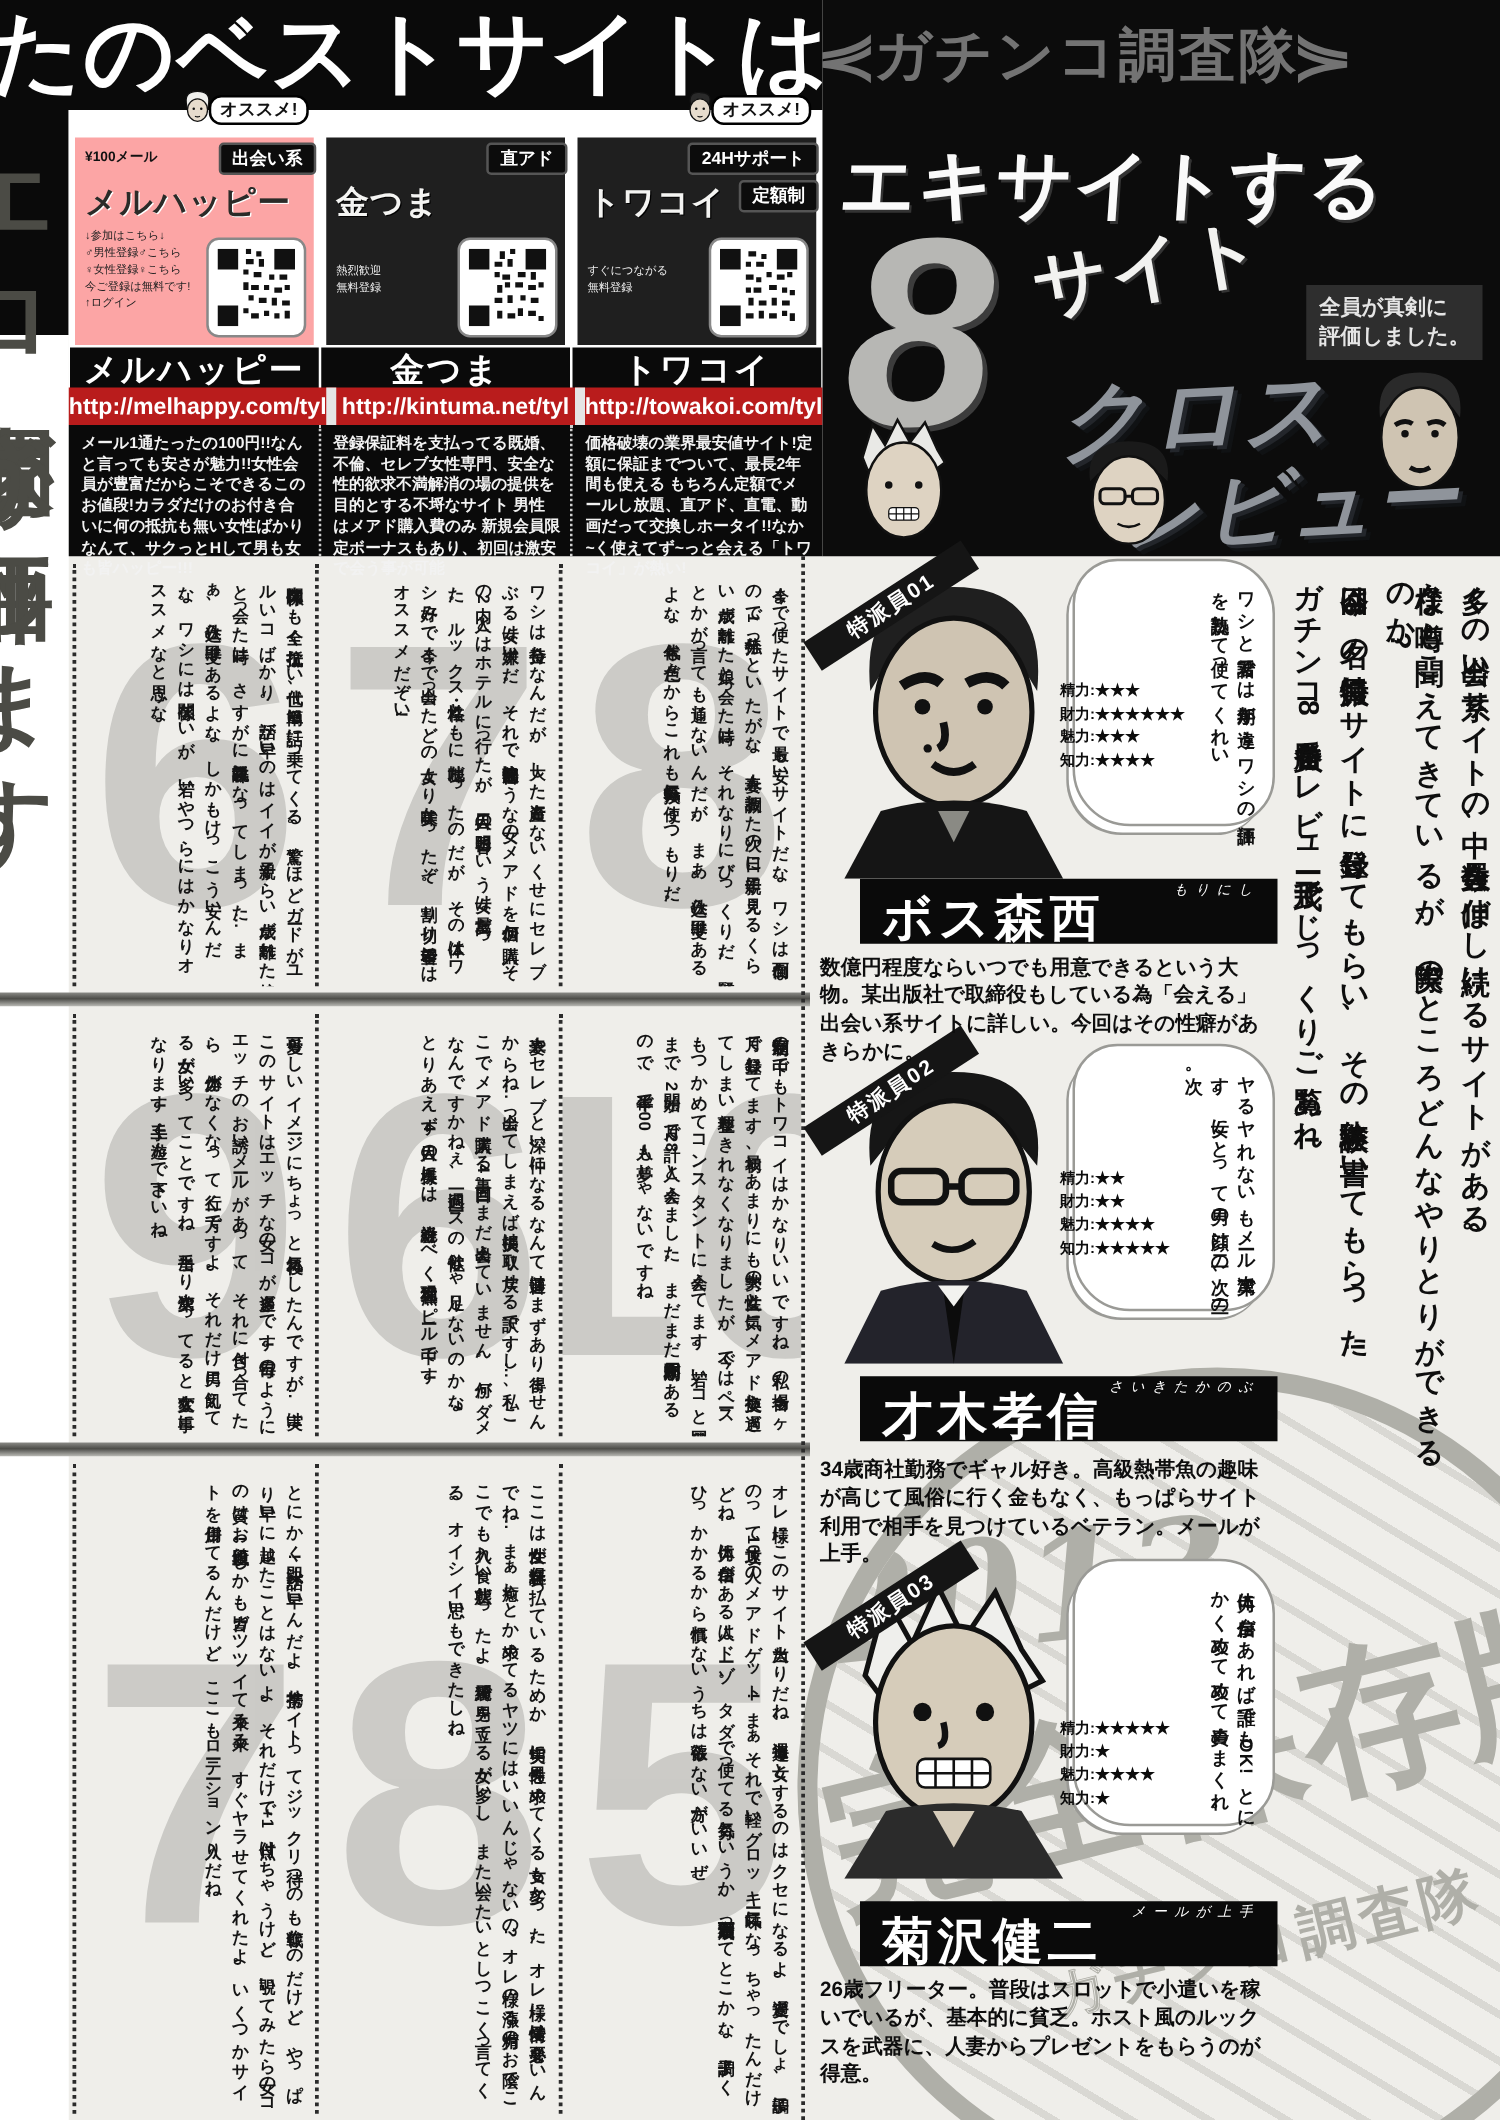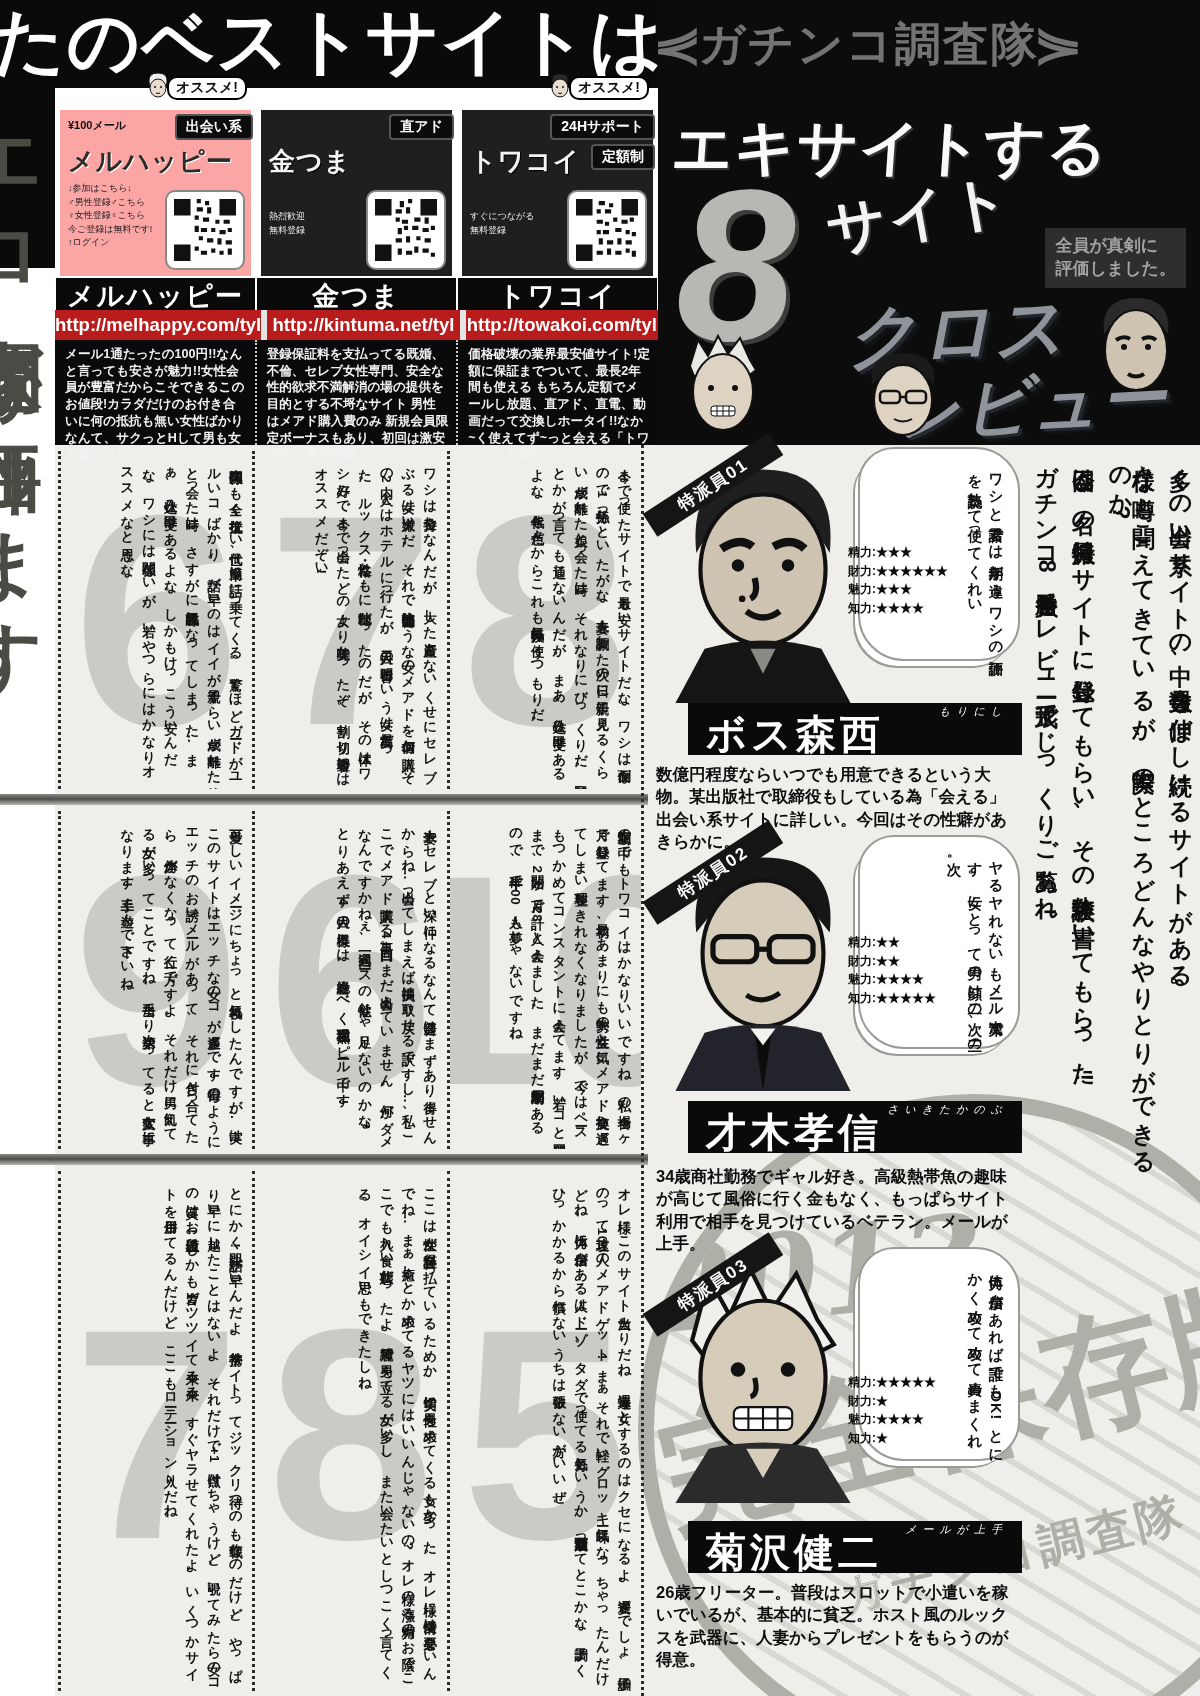--- a/index.html
+++ b/index.html
@@ -38,40 +38,40 @@
   .ad-badge.second{top:56px;}
   .qr{position:absolute;right:6px;bottom:6px;width:76px;height:76px;background:#fff;
     border-radius:10px;border:2px solid #888;display:flex;align-items:center;justify-content:center;z-index:3;}
   .osusume{position:absolute;right:8px;top:-12px;background:#fff;border:2px solid #000;border-radius:10px;
     font-weight:900;font-size:14px;padding:1px 7px;z-index:5;}
   .bubble-face{position:absolute;right:86px;top:-16px;width:22px;height:26px;z-index:5;}
   .ad-name{position:absolute;left:0;right:0;top:190px;height:36px;background:#0a0a0a;color:#fff;
     font-weight:900;font-size:27px;text-align:center;line-height:36px;letter-spacing:2px;}
   .ad-url-row{position:absolute;left:0;top:222px;width:603px;height:30px;background:#b91c1c;display:flex;}
   .ad-url{flex:1 1 0;color:#fff;font-weight:900;font-size:18.5px;text-align:center;line-height:30px;
-    font-family:"Liberation Sans",sans-serif;letter-spacing:0;border-left:6px solid #e5e5e5;}
+    font-family:"Liberation Sans",sans-serif;letter-spacing:0;border-left:8px solid #e5e5e5;}
   .ad-url:first-child{border-left:none;}
   #ads .descs{position:absolute;left:0;top:252px;width:603px;height:105px;background:#0a0a0a;display:flex;}
   .ad-desc{flex:1 1 0;color:#f2f2f2;font-size:12.6px;font-weight:700;line-height:1.33;padding:6px 8px 2px 10px;
     border-left:2px dotted #cfcfcf;}
   .ad-desc:first-child{border-left:none;}
 
   
   #right-panel{left:658px;top:0;width:542px;height:445px;background:#0c0c0c;overflow:hidden;color:#fff;}
   .gt-logo{position:absolute;left:0;right:0;top:14px;text-align:left;font-family:"DejaVu Serif",serif;
     font-weight:900;font-size:46px;color:#737373;letter-spacing:2px;}
   .antler{display:inline-block;font-weight:900;transform:scaleX(1.3);}
   .gt-sub{position:absolute;left:0;right:0;top:78px;text-align:center;font-weight:900;font-size:20.5px;color:#fff;}
   .gt-title{position:absolute;left:14px;top:108px;font-weight:900;font-size:60px;color:#fafafa;
     letter-spacing:1px;transform:skewX(-4deg);text-shadow:2px 2px 0 #333;}
   .gt-eight{position:absolute;left:18px;top:158px;font-style:italic;font-weight:900;font-size:215px;
     color:#b7b7b4;text-shadow:4px 4px 0 #3c3c3c;line-height:1;}
   .gt-site{position:absolute;left:168px;top:176px;font-weight:900;font-size:58px;color:#f2f2f0;
     transform:rotate(-10deg);letter-spacing:3px;text-shadow:2px 2px 0 #333;}
-  .gt-badge{position:absolute;right:14px;top:228px;background:#2e2e2e;color:#a3a3a3;font-weight:900;
+  .gt-badge{position:absolute;right:14px;top:228px;background:#2e2e2e;color:#e5e5e5;font-weight:900;
     font-size:17px;line-height:1.35;padding:7px 10px;}
   .gt-cross{position:absolute;left:188px;top:286px;font-style:italic;font-weight:900;font-size:70px;
     color:#8f949b;text-shadow:3px 3px 0 #23262b,6px 6px 0 #101214;transform:rotate(-3deg);letter-spacing:2px;}
   .gt-review{position:absolute;left:236px;top:360px;font-style:italic;font-weight:900;font-size:66px;
     color:#8f949b;text-shadow:3px 3px 0 #23262b,6px 6px 0 #101214;transform:rotate(-3deg);letter-spacing:1px;}
   .hface{position:absolute;z-index:2;}
 
   
   #body{left:0;top:445px;width:1200px;height:1251px;}
 

